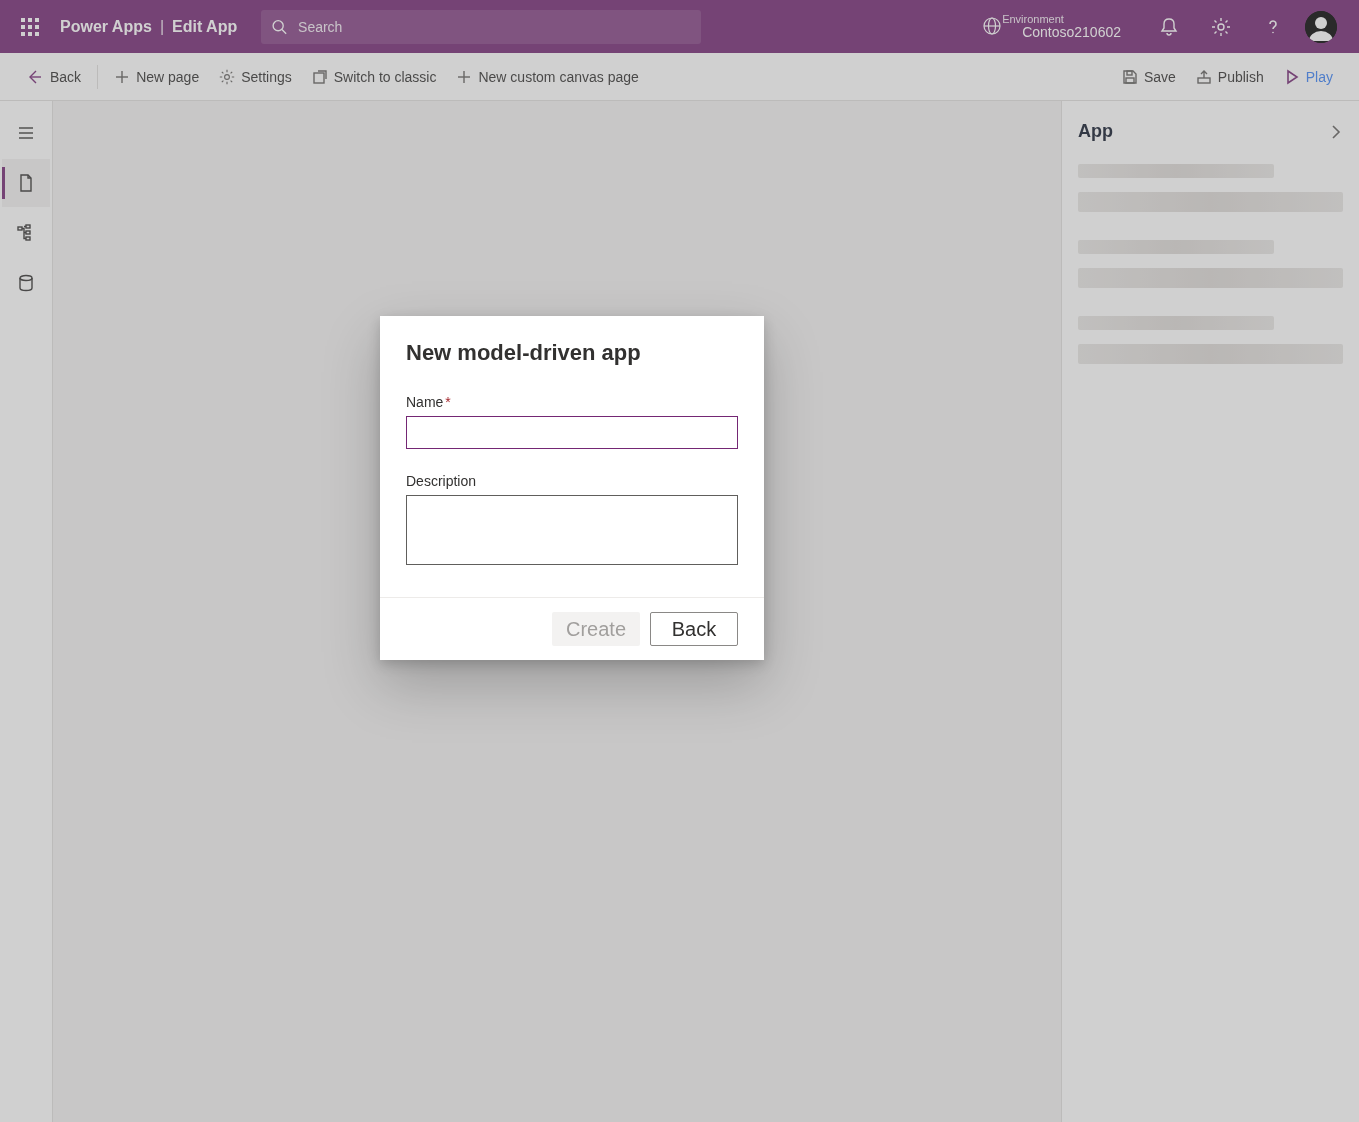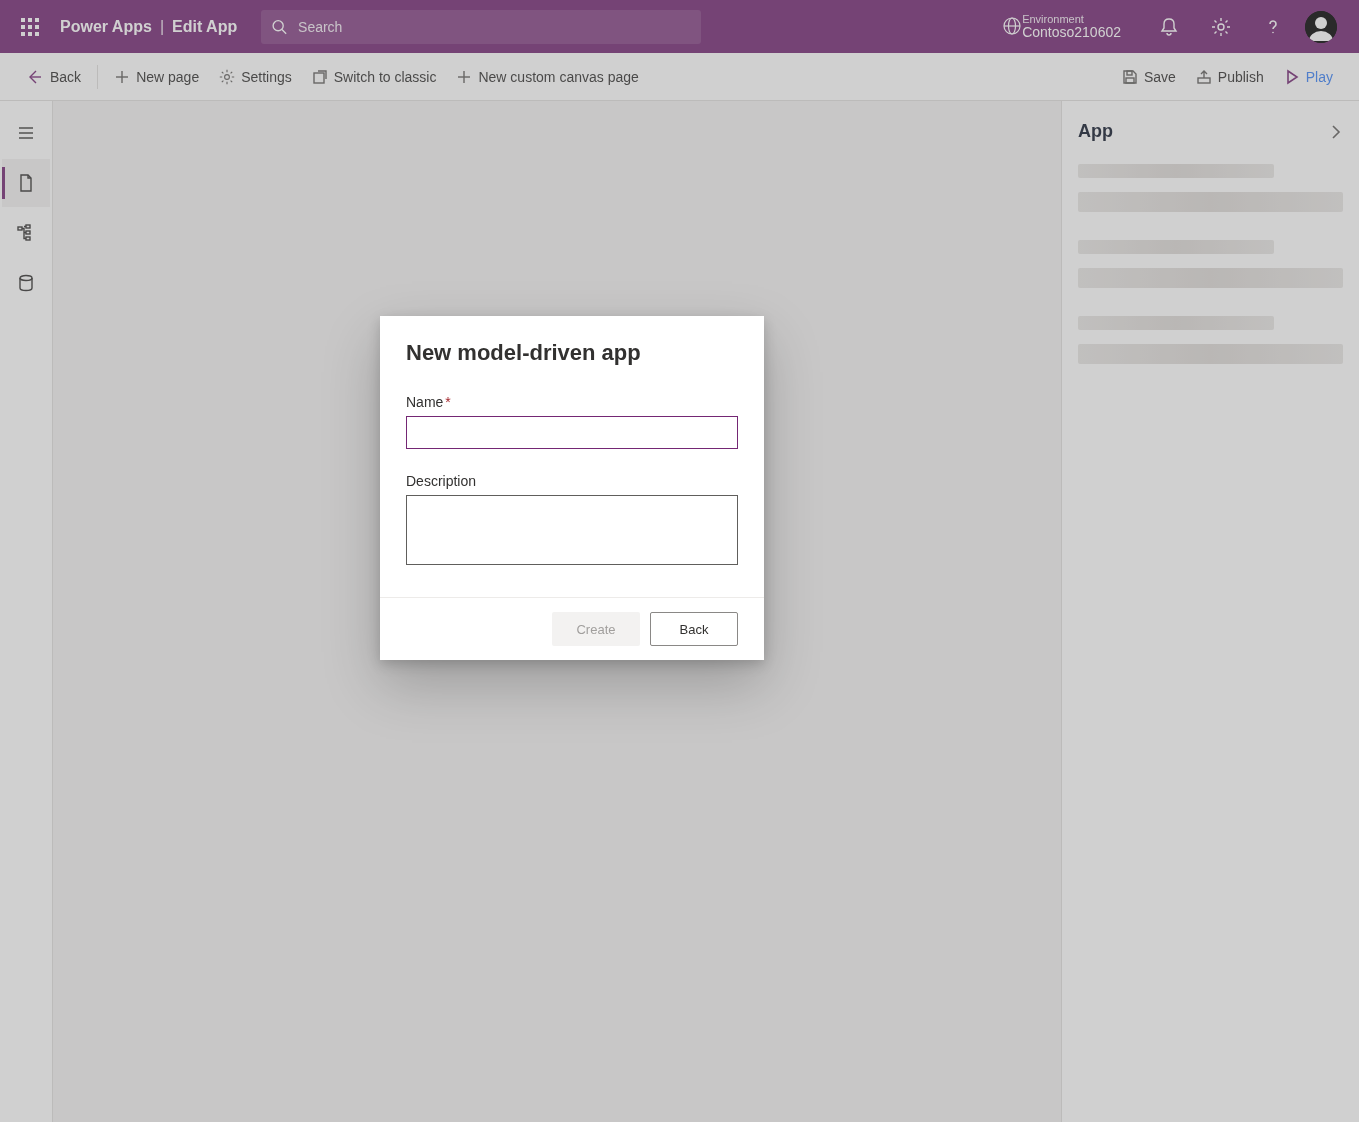--- a/index.html
+++ b/index.html
@@ -10,21 +10,21 @@
     .waffle-icon { width: 40px; height: 40px; display: flex; align-items: center; justify-content: center; cursor: pointer; }
     .app-title { font-size: 16px; font-weight: 600; margin-left: 10px; display: flex; align-items: center; gap: 8px; }
     .app-title .divider-pipe { opacity: 0.85; font-weight:400;}
     .search-wrap { margin-left: 24px; }
     .search-box { position: relative; width: 440px; height: 34px; background: rgba(255,255,255,0.12); border-radius: 3px; display: flex; align-items: center; padding: 16px 10px; color: #fff; }
     .search-box input { background: transparent; border: none; outline: none; color: #fff; font-size: 14px; margin-left: 10px; width: 100%; }
     .search-box input::placeholder { color: rgba(255,255,255,0.9); }
     .env-block { margin-left: auto; display: flex; align-items: center; padding: 0 14px; cursor:pointer;}
     .env-labels { display:flex; flex-direction:column; line-height:1.1; }
     .env-small { font-size: 11px; opacity:0.9; }
-    .env-name { font-size: 14px; }
+    .env-name { font-size: 14px; margin-left: 20px; }
     .hdr-icons { display:flex; align-items:center; gap: 4px; margin-left: 10px; }
     .hdr-icon-btn { width: 48px; height: 48px; display:flex; align-items:center; justify-content:center; cursor:pointer; }
     .avatar { width:32px; height:32px; border-radius:50%; background:#000; display:flex; align-items:center; justify-content:center; margin-right:8px; overflow:hidden;}
     .avatar svg{display:block;}
 
     
     .cmd-bar { height: 48px; background: #fff; border-bottom:1px solid #e1dfdd; display:flex; align-items:center; padding: 0 16px; color:#323130; font-size:14px;}
     .cmd-btn { display:flex; align-items:center; gap:6px; padding: 0 10px; height:100%; cursor:pointer; }
     .cmd-btn.back { gap:8px; }
     .cmd-sep { width:1px; height:24px; background:#e1dfdd; margin: 0 6px;}
@@ -58,21 +58,21 @@
 
     
     .modal { position:absolute; left:380px; top:316px; width:384px; background:#fff; box-shadow: 0 24px 54px rgba(0,0,0,0.22), 0 4px 12px rgba(0,0,0,0.18); }
     .modal-body { padding: 24px 26px 28px; }
     .modal h1 { font-size:22px; font-weight:600; color:#323130; margin-bottom: 28px;}
     .fld-label { font-size:14px; color:#323130; margin-bottom:6px; display:block;}
     .req { color:#a4262c; margin-left:2px;}
     .fld-input { width:100%; height:33px; border:1px solid #742774; outline:none; padding: 4px 8px; font-size:14px; margin-bottom:24px;}
     .fld-textarea { width:100%; height:70px; border:1px solid #605e5c; padding:6px 8px; font-size:14px; resize:none; }
     .modal-footer { border-top:1px solid #edebe9; padding: 14px 26px; display:flex; justify-content:flex-end; gap:10px;}
-    .btn { min-width:88px; height:34px; font-size:13px; border-radius:2px; cursor:pointer; border:1px solid transparent; background:#fff;}
+    .btn { min-width:88px; height:34px; font-size:20px; border-radius:2px; cursor:pointer; border:1px solid transparent; background:#fff;}
     .btn.primary { background:#f3f2f1; color:#a19f9d; cursor:default;}
     .btn.secondary { border:1px solid #8a8886; color:#323130; background:#fff;}
 
     svg { display:block; }
   </style>
 </head>
 <body>
 
 <div class="header-bar">
   <div class="waffle-icon">

